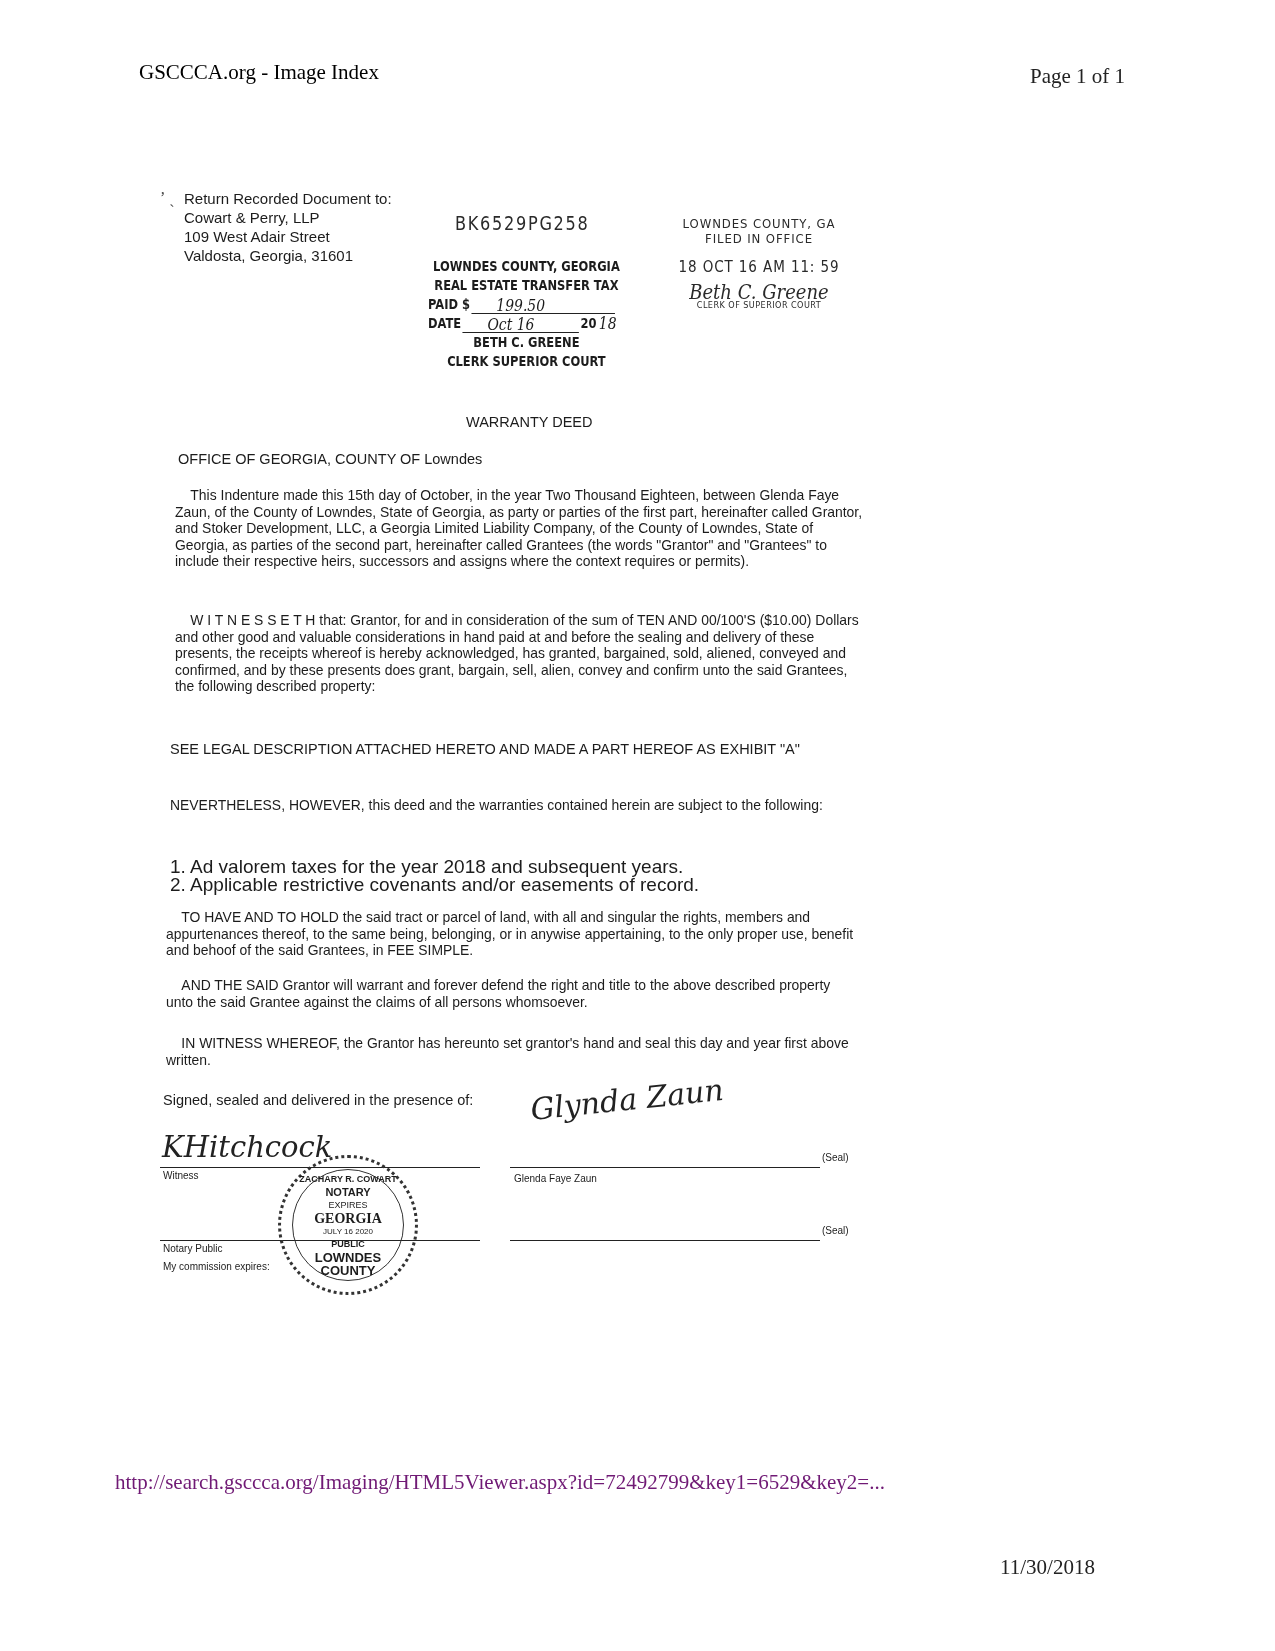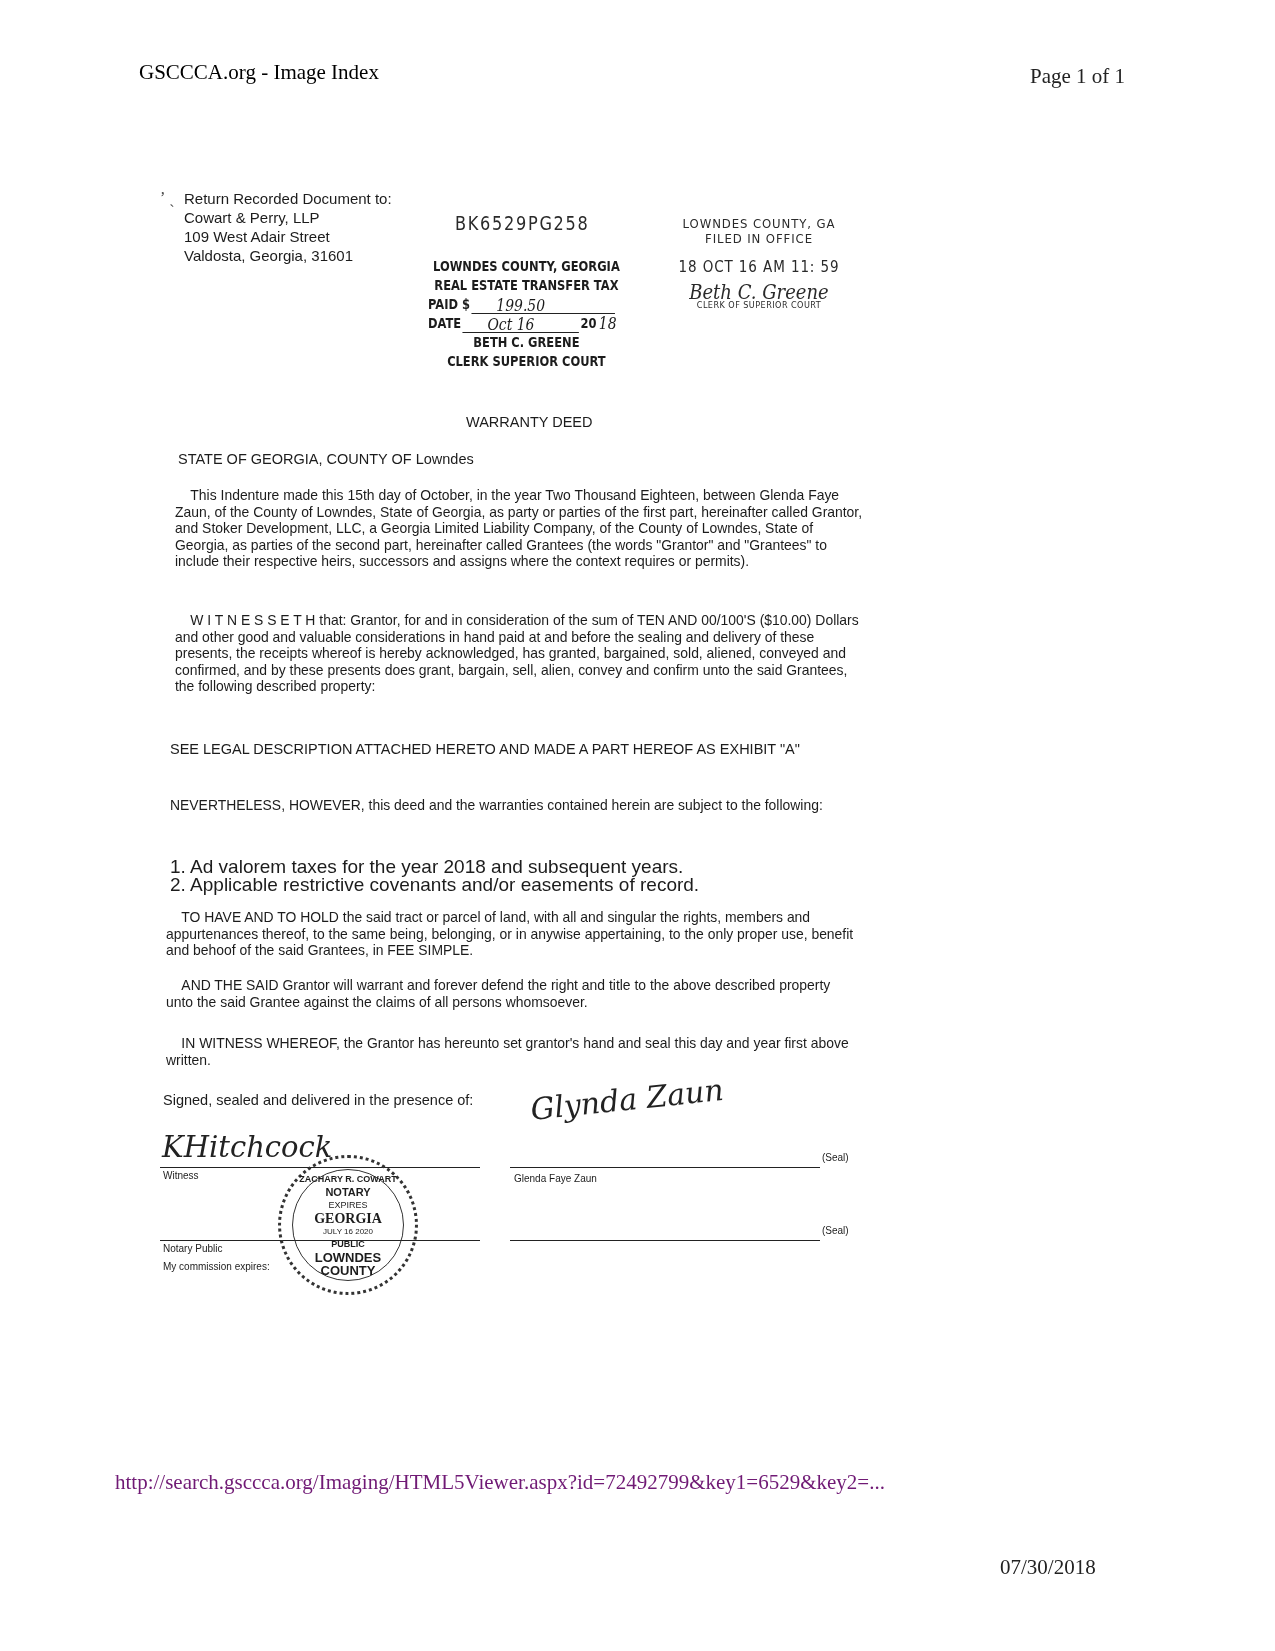--- a/index.html
+++ b/index.html
@@ -91,21 +91,21 @@
 
 <div class="abs cond stamp-filed">
   <div>LOWNDES COUNTY, GA</div>
   <div>FILED IN OFFICE</div>
   <div class="time">18 OCT 16  AM 11: 59</div>
   <div class="sig">Beth C. Greene</div>
   <div class="clerk">CLERK OF SUPERIOR COURT</div>
 </div>
 
 <div class="abs sans doc-title">WARRANTY DEED</div>
-<div class="abs sans state-line">STATE OF GEORGIA, COUNTY OF Lowndes</div>
+<div class="abs sans state-line">OFFICE OF GEORGIA, COUNTY OF Lowndes</div>
 
 <div class="abs sans para" style="top:487px;">
   <p>This Indenture made this 15th day of October, in the year Two Thousand Eighteen, between Glenda Faye Zaun, of the County of Lowndes, State of Georgia, as party or parties of the first part, hereinafter called Grantor, and Stoker Development, LLC, a Georgia Limited Liability Company, of the County of Lowndes, State of Georgia, as parties of the second part, hereinafter called Grantees (the words "Grantor" and "Grantees" to include their respective heirs, successors and assigns where the context requires or permits).</p>
 </div>
 
 <div class="abs sans para" style="top:612px;">
   <p>W I T N E S S E T H that:  Grantor, for and in consideration of the sum of TEN AND 00/100'S ($10.00) Dollars and other good and valuable considerations in hand paid at and before the sealing and delivery of these presents, the receipts whereof is hereby acknowledged, has granted, bargained, sold, aliened, conveyed and confirmed, and by these presents does grant, bargain, sell, alien, convey and confirm unto the said Grantees, the following described property:</p>
 </div>
 
 <div class="abs sans" style="left:170px;top:741px;font-size:14.5px;white-space:nowrap;">SEE LEGAL DESCRIPTION ATTACHED HERETO AND MADE A PART HEREOF AS EXHIBIT "A"</div>
@@ -155,13 +155,13 @@
     <div style="font-weight:bold;">NOTARY</div>
     <div style="font-size:9px;">EXPIRES</div>
     <div class="big">GEORGIA</div>
     <div style="font-size:8px;">JULY 16 2020</div>
     <div style="font-size:9px;font-weight:bold;">PUBLIC</div>
     <div style="font-size:13px;font-weight:bold;">LOWNDES COUNTY</div>
   </div>
 </div>
 
 <div class="abs serif footer-url">http://search.gsccca.org/Imaging/HTML5Viewer.aspx?id=72492799&amp;key1=6529&amp;key2=...</div>
-<div class="abs serif footer-date">07/30/2018</div>
+<div class="abs serif footer-date">11/30/2018</div>
 
 </body></html>

